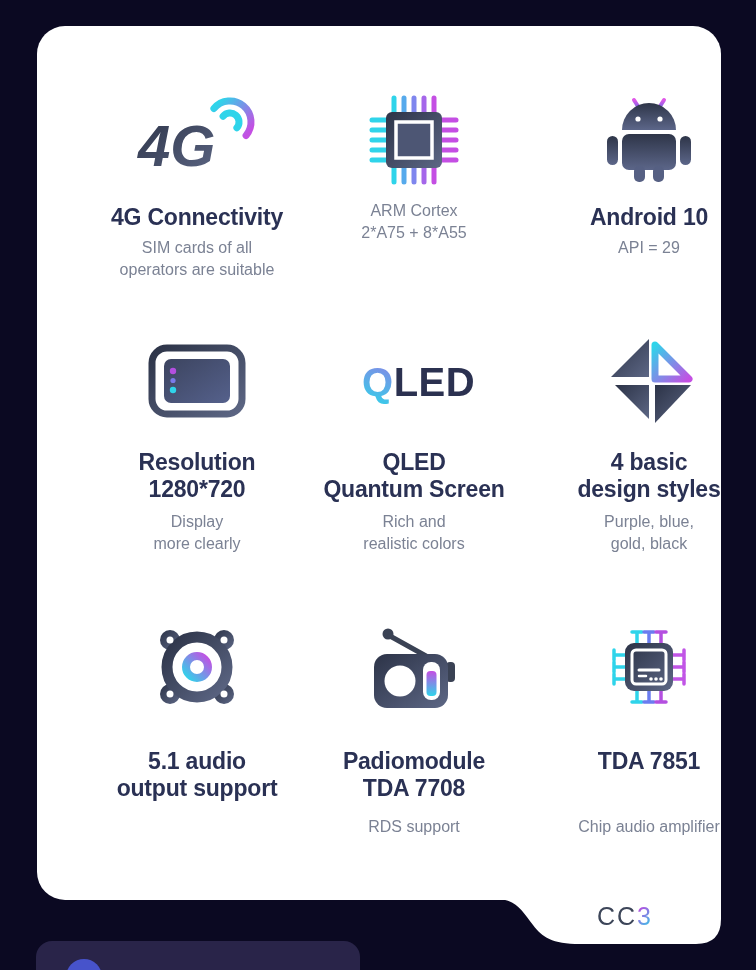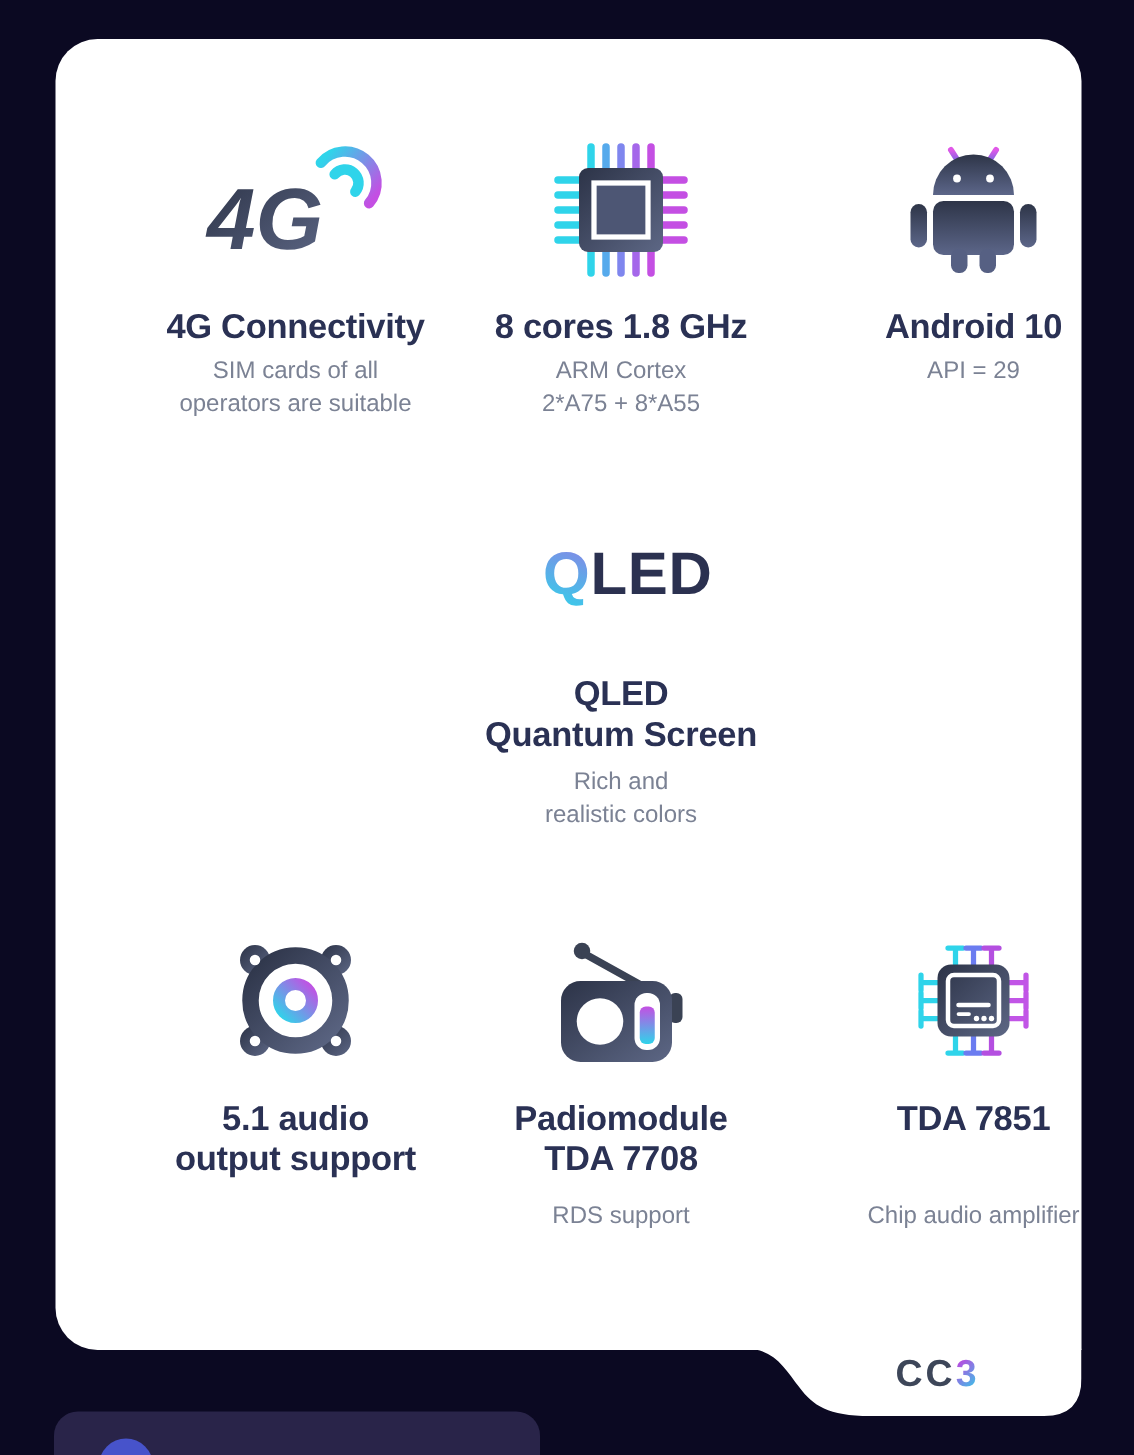--- a/index.html
+++ b/index.html
@@ -8,21 +8,21 @@
     background:#0b0922;
     font-family:"Liberation Sans", sans-serif;
   }
   .card{
     position:absolute;left:37px;top:26px;width:684px;height:874px;
     background:#ffffff;border-radius:28px 28px 0 28px;
   }
   .tab-svg{position:absolute;left:440px;top:899px;width:281px;height:47px;}
   .logo{
     position:absolute;left:570px;top:903px;width:110px;
-    text-align:center;font-size:25px;font-weight:700;letter-spacing:2px;line-height:26px;
+    text-align:center;font-size:25px;font-weight:400;letter-spacing:2px;line-height:26px;
   }
   .logo .cc{color:#3d4659;}
   .logo .three{
     background:linear-gradient(135deg,#b44fe0 20%,#35c8e8 85%);
     -webkit-background-clip:text;background-clip:text;color:transparent;
   }
   .bottom-panel{
     position:absolute;left:36px;top:941px;width:324px;height:29px;
     background:#292449;border-radius:16px 16px 0 0;
   }
@@ -36,21 +36,21 @@
   .iconbox{display:flex;align-items:center;justify-content:center;}
   .r1 .iconbox{height:108px;}
   .r2 .iconbox{height:100px;}
   .r3 .iconbox{height:102px;}
   .title{
     white-space:pre-line;color:#2a3154;font-weight:700;
     font-size:23px;line-height:27px;letter-spacing:-0.2px;
   }
   .r1 .title{margin-top:10px;height:27px;}
   .r2 .title{margin-top:18px;height:54px;}
-  .r3 .title{margin-top:14px;height:54px;}
+  .r3 .title{margin-top:30px;height:54px;}
   .subtitle{
     white-space:pre-line;color:#7b8294;font-size:16px;line-height:21.5px;
   }
   .r1 .subtitle{margin-top:6px;}
   .r2 .subtitle{margin-top:8px;}
   .r3 .subtitle{margin-top:14px;}
   svg{display:block;}
 </style>
 </head>
 <body>
@@ -131,21 +131,20 @@
           <line x1="80" y1="32" x2="94" y2="32" stroke="#c44fe3"></line>
           <line x1="80" y1="42" x2="94" y2="42" stroke="#c44fe3"></line>
           <line x1="80" y1="52" x2="94" y2="52" stroke="#c44fe3"></line>
           <line x1="80" y1="62" x2="94" y2="62" stroke="#c44fe3"></line>
           <line x1="80" y1="72" x2="94" y2="72" stroke="#c44fe3"></line>
         </g>
         <rect x="24" y="24" width="56" height="56" rx="6" fill="url(#g-slate)"></rect>
         <rect x="34" y="34" width="36" height="36" fill="#4d5674" stroke="#ffffff" stroke-width="3.5"></rect>
       </svg>
     </div>
-    <div class="title">8 cores 1.8 GHz</div>
     <div class="subtitle">ARM Cortex
 2*A75 + 8*A55</div>
   </div>
 
   <div class="cell c3 r1">
     <div class="iconbox">
       <svg width="92" height="92" viewBox="0 0 92 92">
         <line x1="31" y1="6" x2="38" y2="17" stroke="url(#g-ant)" stroke-width="4" stroke-linecap="round"></line>
         <line x1="61" y1="6" x2="54" y2="17" stroke="url(#g-ant)" stroke-width="4" stroke-linecap="round"></line>
         <path d="M19,36 A27,27 0 0 1 73,36 Z" fill="url(#g-slate-v)"></path>
@@ -155,35 +154,64 @@
         <rect x="31" y="72" width="11" height="16" rx="5" fill="#566083"></rect>
         <rect x="50" y="72" width="11" height="16" rx="5" fill="#566083"></rect>
         <rect x="4" y="42" width="11" height="29" rx="5.5" fill="url(#g-slate-v)"></rect>
         <rect x="77" y="42" width="11" height="29" rx="5.5" fill="url(#g-slate-v)"></rect>
       </svg>
     </div>
     <div class="title">Android 10</div>
     <div class="subtitle">API = 29</div>
   </div>
 
+  <div class="cell c1 r2">
+    <div class="iconbox">
+      <svg width="100" height="74" viewBox="0 0 100 74">
+        <rect x="5" y="4" width="90" height="66" rx="15" fill="#ffffff" stroke="url(#g-slate)" stroke-width="7"></rect>
+        <rect x="17" y="15" width="66" height="44" rx="7" fill="url(#g-screen)"></rect>
+        <circle cx="26" cy="27" r="3.2" fill="#b44fe0"></circle>
+        <circle cx="26" cy="36.5" r="2.6" fill="#7a7ae9"></circle>
+        <circle cx="26" cy="46" r="3.2" fill="#2fd4ea"></circle>
+      </svg>
+    </div>
+    <div class="title">Resolution
+1280*720</div>
+    <div class="subtitle">Display
+more clearly</div>
+  </div>
 
   <div class="cell c2 r2">
     <div class="iconbox">
       <svg width="120" height="48" viewBox="0 0 120 48">
         <text x="8" y="39" font-size="40" font-weight="bold" letter-spacing="0.5" font-family="Liberation Sans, sans-serif">
           <tspan fill="url(#g-ring)">Q</tspan><tspan fill="#2b3150">LED</tspan>
         </text>
       </svg>
     </div>
     <div class="title">QLED
 Quantum Screen</div>
     <div class="subtitle">Rich and
 realistic colors</div>
   </div>
 
+  <div class="cell c3 r2">
+    <div class="iconbox">
+      <svg width="92" height="92" viewBox="0 0 92 92">
+        <path d="M46,4 L46,42 L8,42 Z" fill="url(#g-slate)"></path>
+        <path d="M52,10 L86,44 L52,44 Z" fill="none" stroke="url(#g-tri)" stroke-width="7" stroke-linejoin="round"></path>
+        <path d="M46,50 L46,84 L12,50 Z" fill="url(#g-slate)"></path>
+        <path d="M52,50 L88,50 L52,88 Z" fill="url(#g-slate)"></path>
+      </svg>
+    </div>
+    <div class="title">4 basic
+design styles</div>
+    <div class="subtitle">Purple, blue,
+gold, black</div>
+  </div>
 
   <div class="cell c1 r3">
     <div class="iconbox">
       <svg width="96" height="96" viewBox="0 0 96 96">
         <circle cx="21" cy="21" r="10" fill="url(#g-slate)"></circle>
         <circle cx="75" cy="21" r="10" fill="url(#g-slate)"></circle>
         <circle cx="21" cy="75" r="10" fill="url(#g-slate)"></circle>
         <circle cx="75" cy="75" r="10" fill="url(#g-slate)"></circle>
         <circle cx="48" cy="48" r="30" fill="#ffffff" stroke="url(#g-slate)" stroke-width="11"></circle>
         <circle cx="21" cy="21" r="3.5" fill="#ffffff"></circle>

